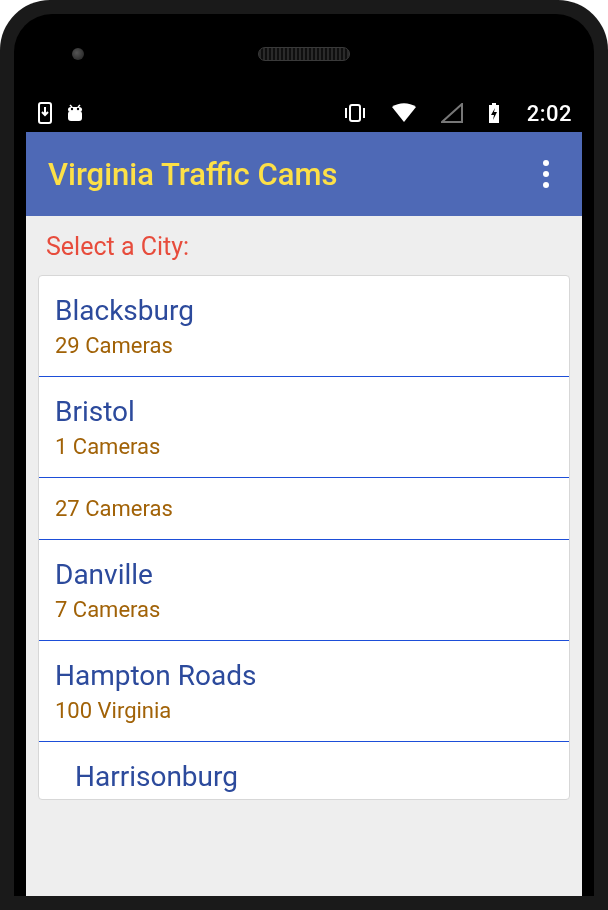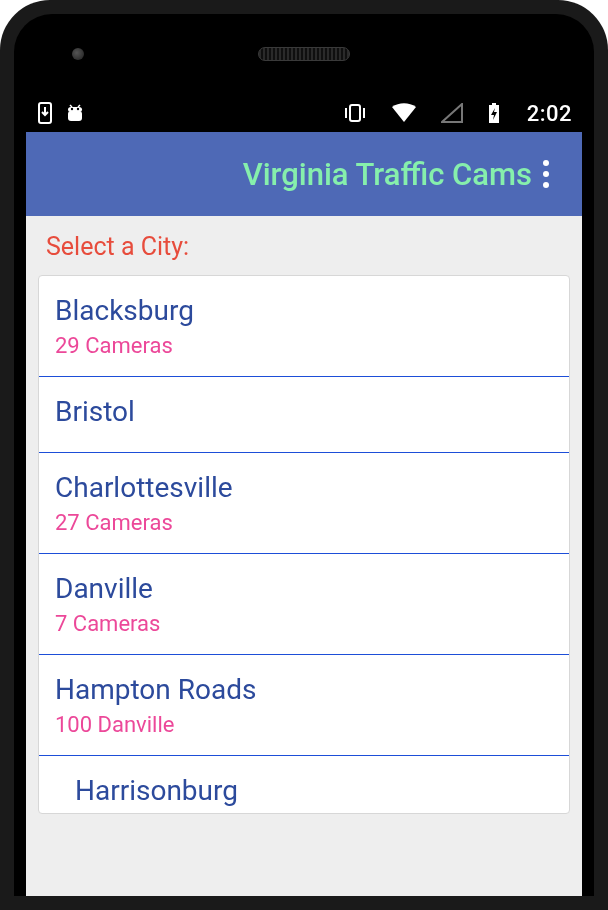--- a/index.html
+++ b/index.html
@@ -65,24 +65,24 @@
   }
   .status-left, .status-right { display: flex; align-items: center; gap: 10px; }
   .status-right { gap: 24px; }
   .status-icon svg { display: block; fill: #fff; }
   .status-icon.dim svg { fill: #777; }
   .clock { font-size: 22px; letter-spacing: 0.5px; padding-left: 2px; }
   
   .app-bar {
     height: 84px;
     background: #4e69b6;
-    color: #86efac;
+    color: #fde047;
     display: flex;
     align-items: center;
-    justify-content: flex-end;
+    justify-content: space-between;
     padding: 0 22px 0 22px;
   }
   .app-title { font-size: 31px; font-weight: 500; }
   .overflow-btn { width: 28px; display: flex; justify-content: center; align-items: center; }
   .overflow-dots { display: flex; flex-direction: column; gap: 5px; }
   .overflow-dots span { width: 6px; height: 6px; border-radius: 50%; background: #fff; }
   
   .content { padding: 0; }
   .section-header {
     color: #e74c3c;
@@ -102,21 +102,21 @@
     border-bottom: 1px solid #1d4ed8;
   }
   .city-item:last-child { border-bottom: none; padding-bottom: 0; margin-left: 20px; }
   .city-name {
     color: #2c4a9c;
     font-size: 28px;
     font-weight: 400;
     margin-bottom: 6px;
   }
   .city-sub {
-    color: #ec4899;
+    color: #a16207;
     font-size: 22px;
   }
   .city-item.partial { padding-bottom: 0; }
 </style>
 </head>
 <body>
 
 <div class="device-frame">
   <div class="phone-body">
     <div class="phone-inner">
@@ -187,32 +187,32 @@
 
         <div class="content">
           <div class="section-header">Select a City:</div>
           <div class="card">
             <div class="city-item">
               <div class="city-name">Blacksburg</div>
               <div class="city-sub">29 Cameras</div>
             </div>
             <div class="city-item">
               <div class="city-name">Bristol</div>
-            </div>
-            <div class="city-item">
-              <div class="city-name">Charlottesville</div>
+              <div class="city-sub">1 Cameras</div>
+            </div>
+            <div class="city-item">
               <div class="city-sub">27 Cameras</div>
             </div>
             <div class="city-item">
               <div class="city-name">Danville</div>
               <div class="city-sub">7 Cameras</div>
             </div>
             <div class="city-item">
               <div class="city-name">Hampton Roads</div>
-              <div class="city-sub">100 Danville</div>
+              <div class="city-sub">100 Virginia</div>
             </div>
             <div class="city-item partial">
               <div class="city-name">Harrisonburg</div>
 
             </div>
           </div>
         </div>
 
       </div>
     </div>

